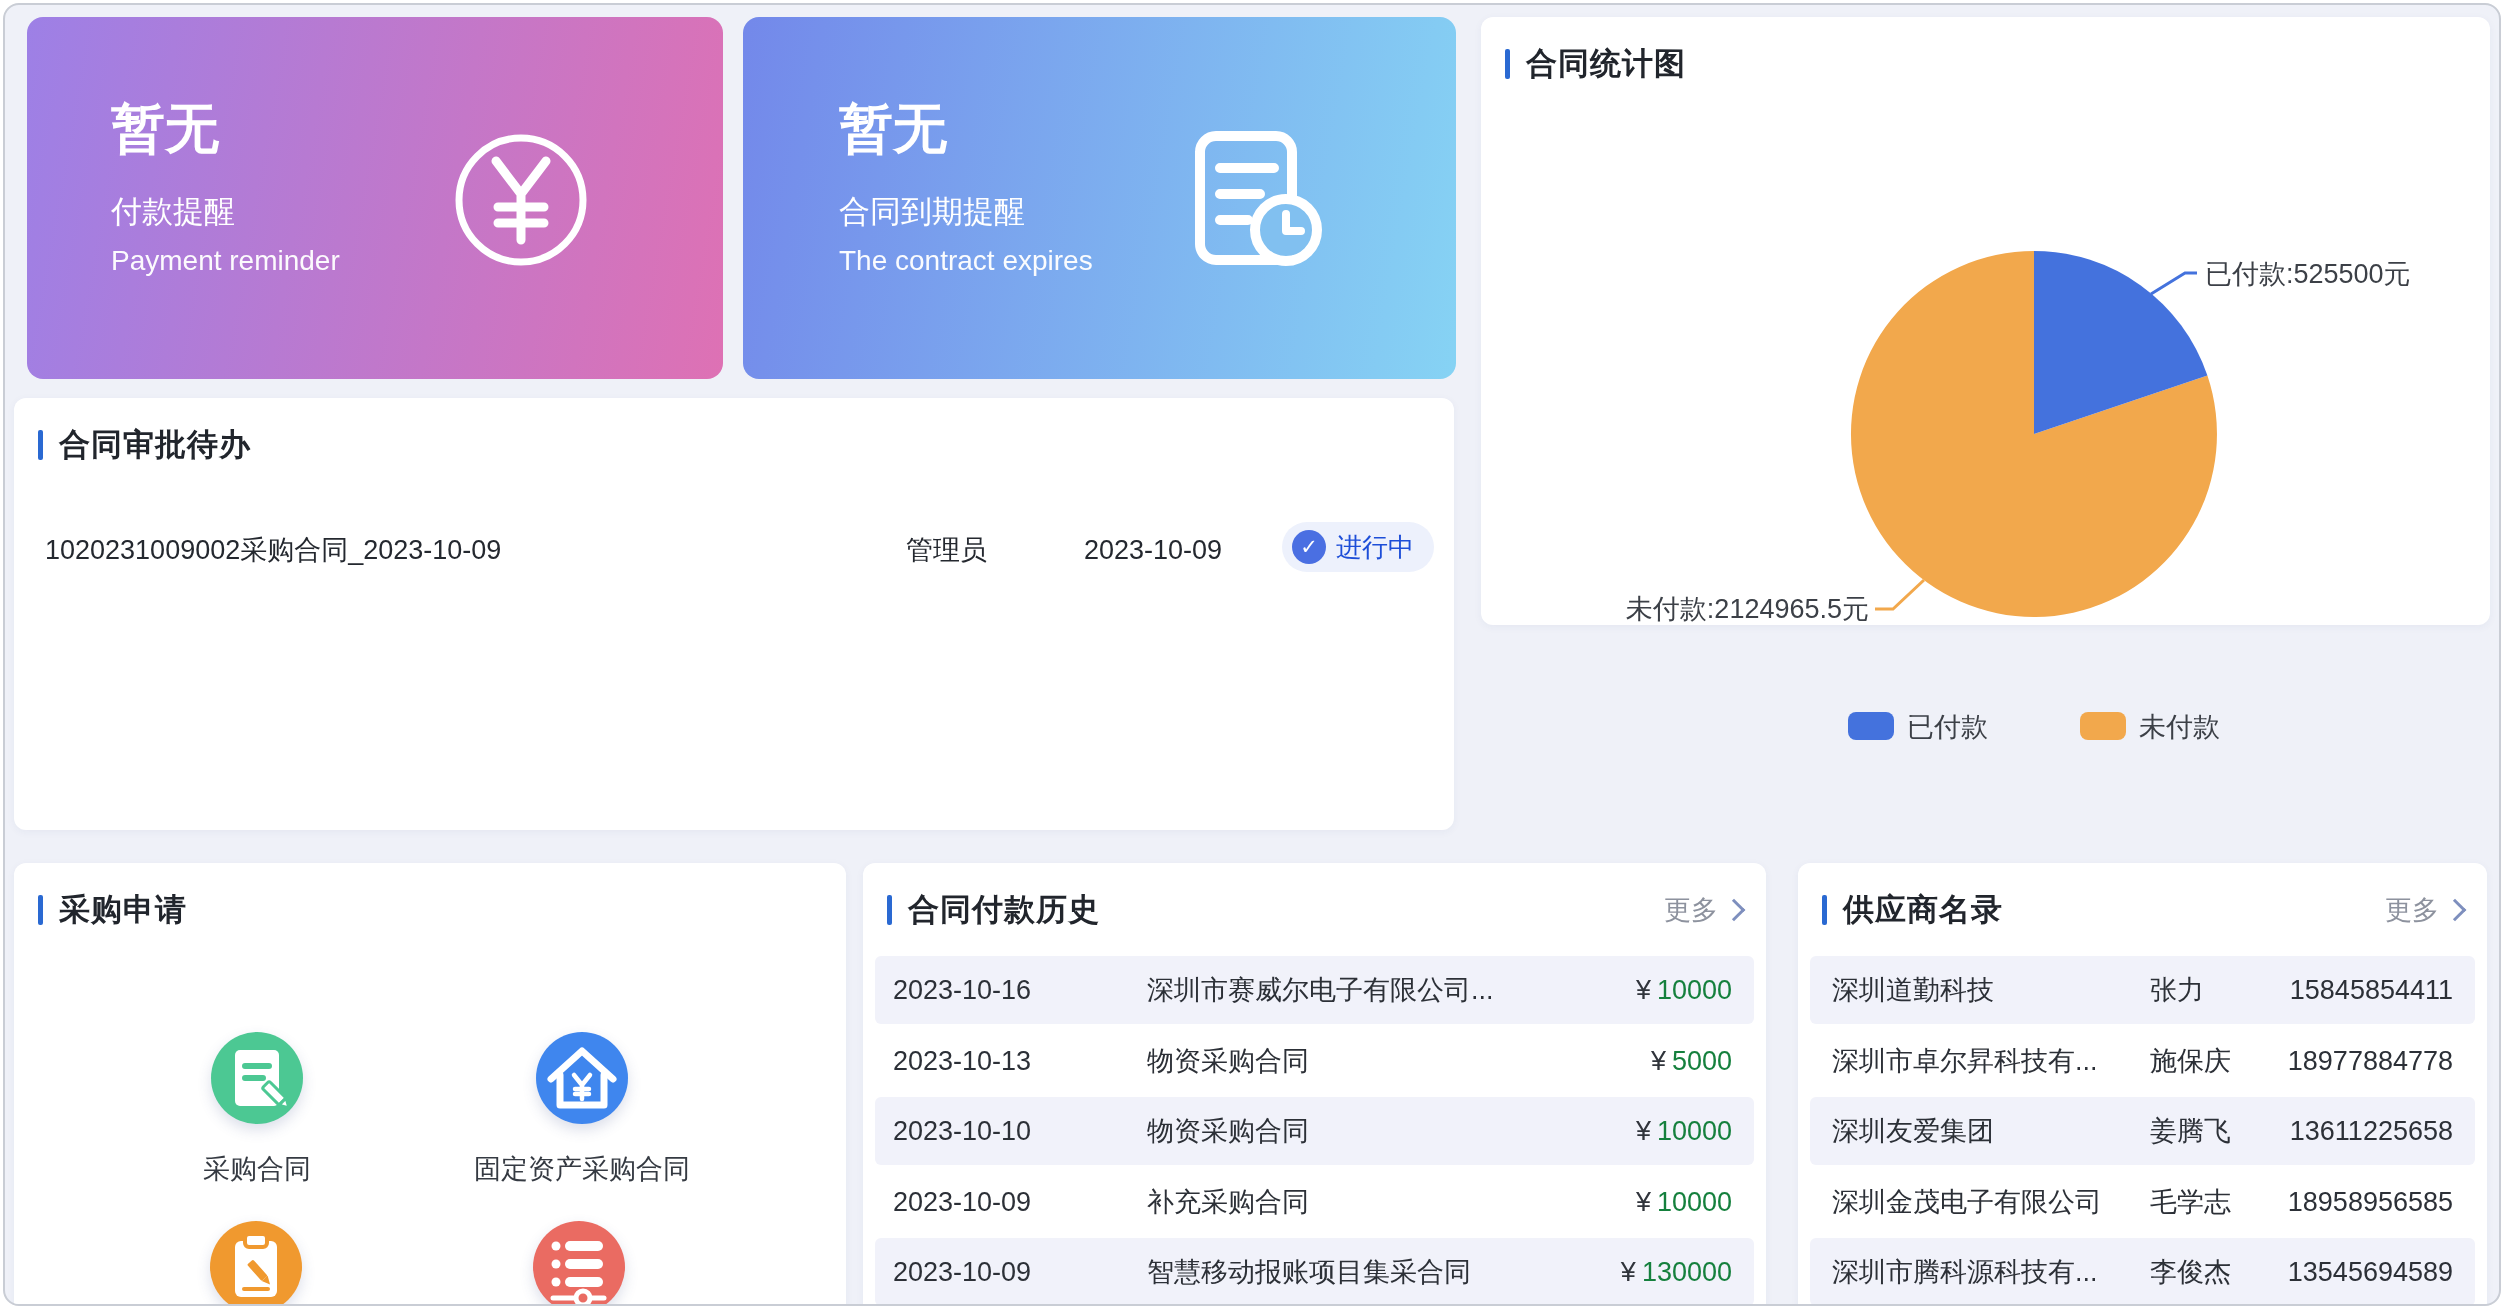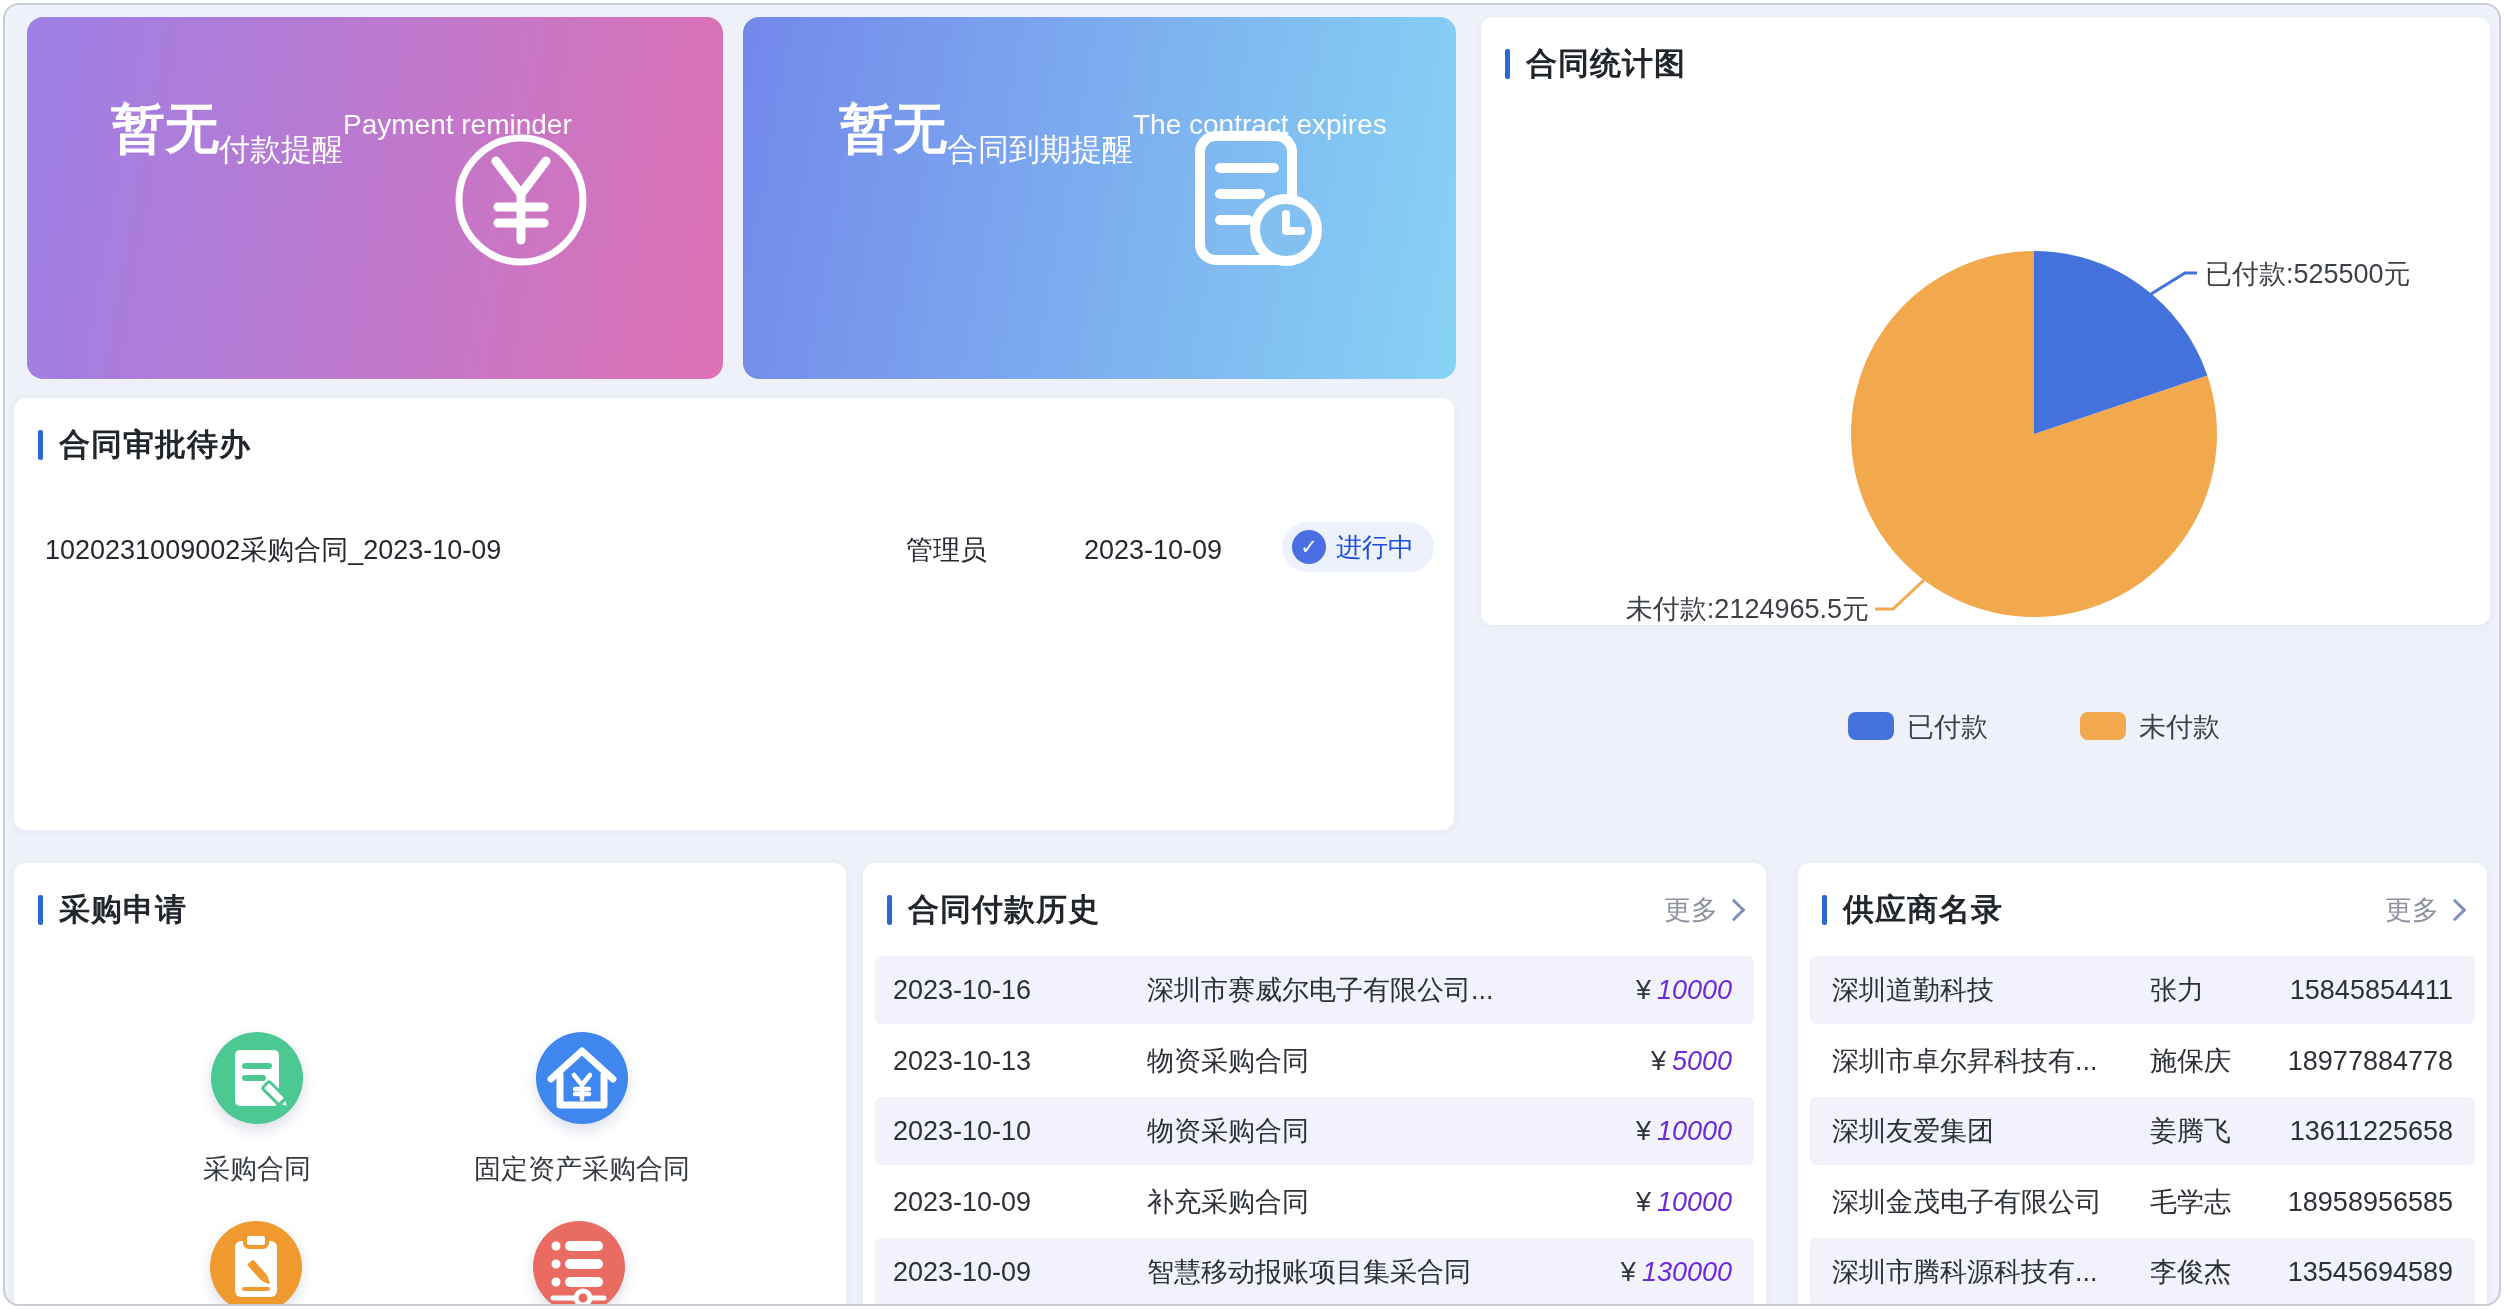--- a/index.html
+++ b/index.html
@@ -3,21 +3,21 @@
 <meta charset="utf-8">
 <style>
   html,body{margin:0;padding:0;}
   body{width:2504px;height:1309px;background:#ffffff;font-family:"Liberation Sans","DejaVu Sans",sans-serif;position:relative;}
   #frame{position:absolute;left:3px;top:3px;width:2494px;height:1299px;border:2px solid #c9cdd5;border-radius:16px;background:#eff1f8;overflow:hidden;}
 
   
   .card{position:absolute;top:12px;height:362px;border-radius:16px;color:#fff;overflow:hidden;}
   #payment-card{left:22px;width:696px;}
   #expire-card{left:738px;width:713px;}
-  .card-inner{padding:80px 0 0 84px;display:flex;flex-direction:row;}
+  .card-inner{padding:80px 0 0 84px;display:flex;flex-direction:column;}
   .headline{font-size:54px;font-weight:700;line-height:1.15;}
   .card-title{font-size:31px;margin-top:32px;}
   .card-sub{font-size:28px;margin-top:12px;font-weight:400;opacity:.97;}
   .card-icon{position:absolute;}
 
   
   .panel{position:absolute;background:#fff;border-radius:12px;box-shadow:0 2px 8px rgba(40,60,120,.05);}
   #stats-panel{left:1476px;top:12px;width:1009px;height:608px;}
   #approval-panel{left:9px;top:393px;width:1440px;height:432px;}
   #purchase-panel{left:9px;top:858px;width:832px;height:460px;}
@@ -45,21 +45,21 @@
   .icon-label{position:absolute;top:288px;transform:translateX(-50%);font-size:27px;color:#353a42;white-space:nowrap;}
 
   
   .list-row{position:absolute;left:12px;right:12px;height:68px;border-radius:6px;font-size:27px;color:#2c3037;cursor:pointer;}
   .stripe{background:#f1f2fa;}
   .list-row .cell{position:absolute;line-height:68px;white-space:nowrap;}
   .h-date{left:18px;}
   .h-name{left:242px;margin-left:30px;}
   .amount{position:absolute;right:22px;line-height:68px;white-space:nowrap;}
   .cur{color:#30343b;}
-  .num{color:#6d28d9;margin-left:6px;font-style:italic;}
+  .num{color:#15803d;margin-left:6px;}
   .s-company{left:22px;}
   .s-contact{left:340px;}
   .s-phone{position:absolute;right:22px;line-height:68px;}
 
   .stats-svg{position:absolute;left:0;top:0;width:1009px;height:813px;}
   .stats-svg text{font-family:"Liberation Sans","DejaVu Sans",sans-serif;}
 </style>
 </head>
 <body>
 

